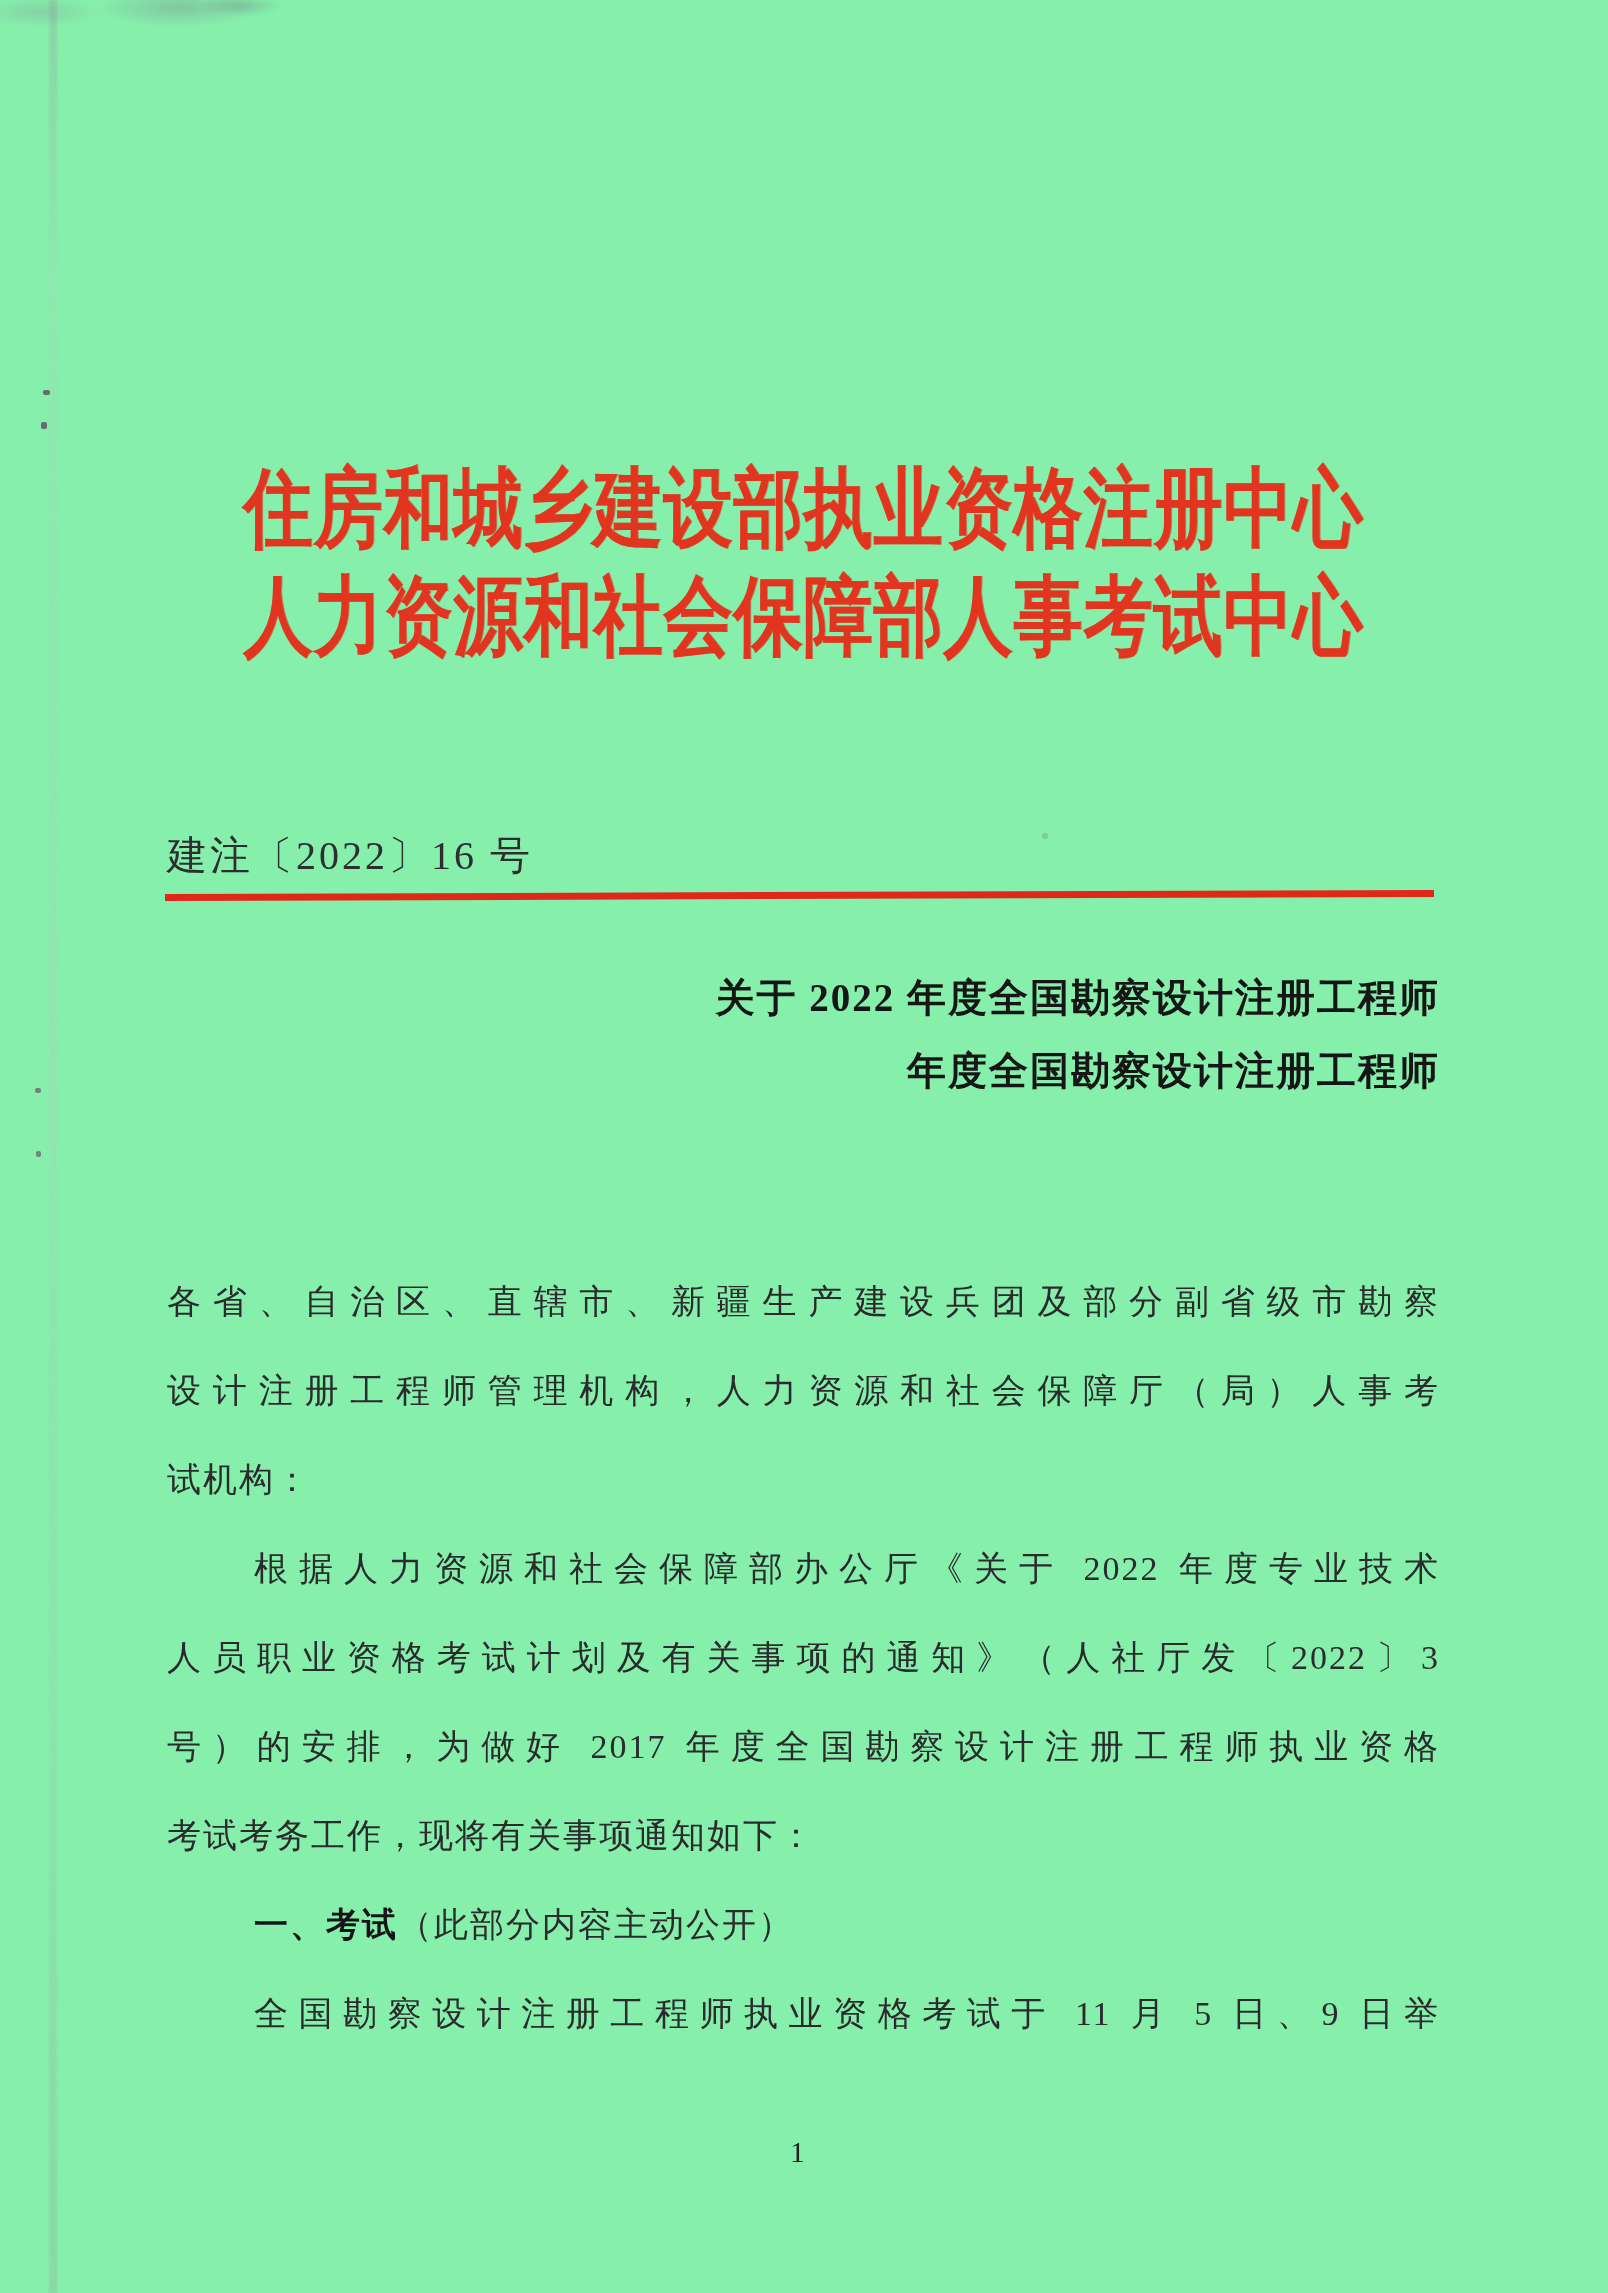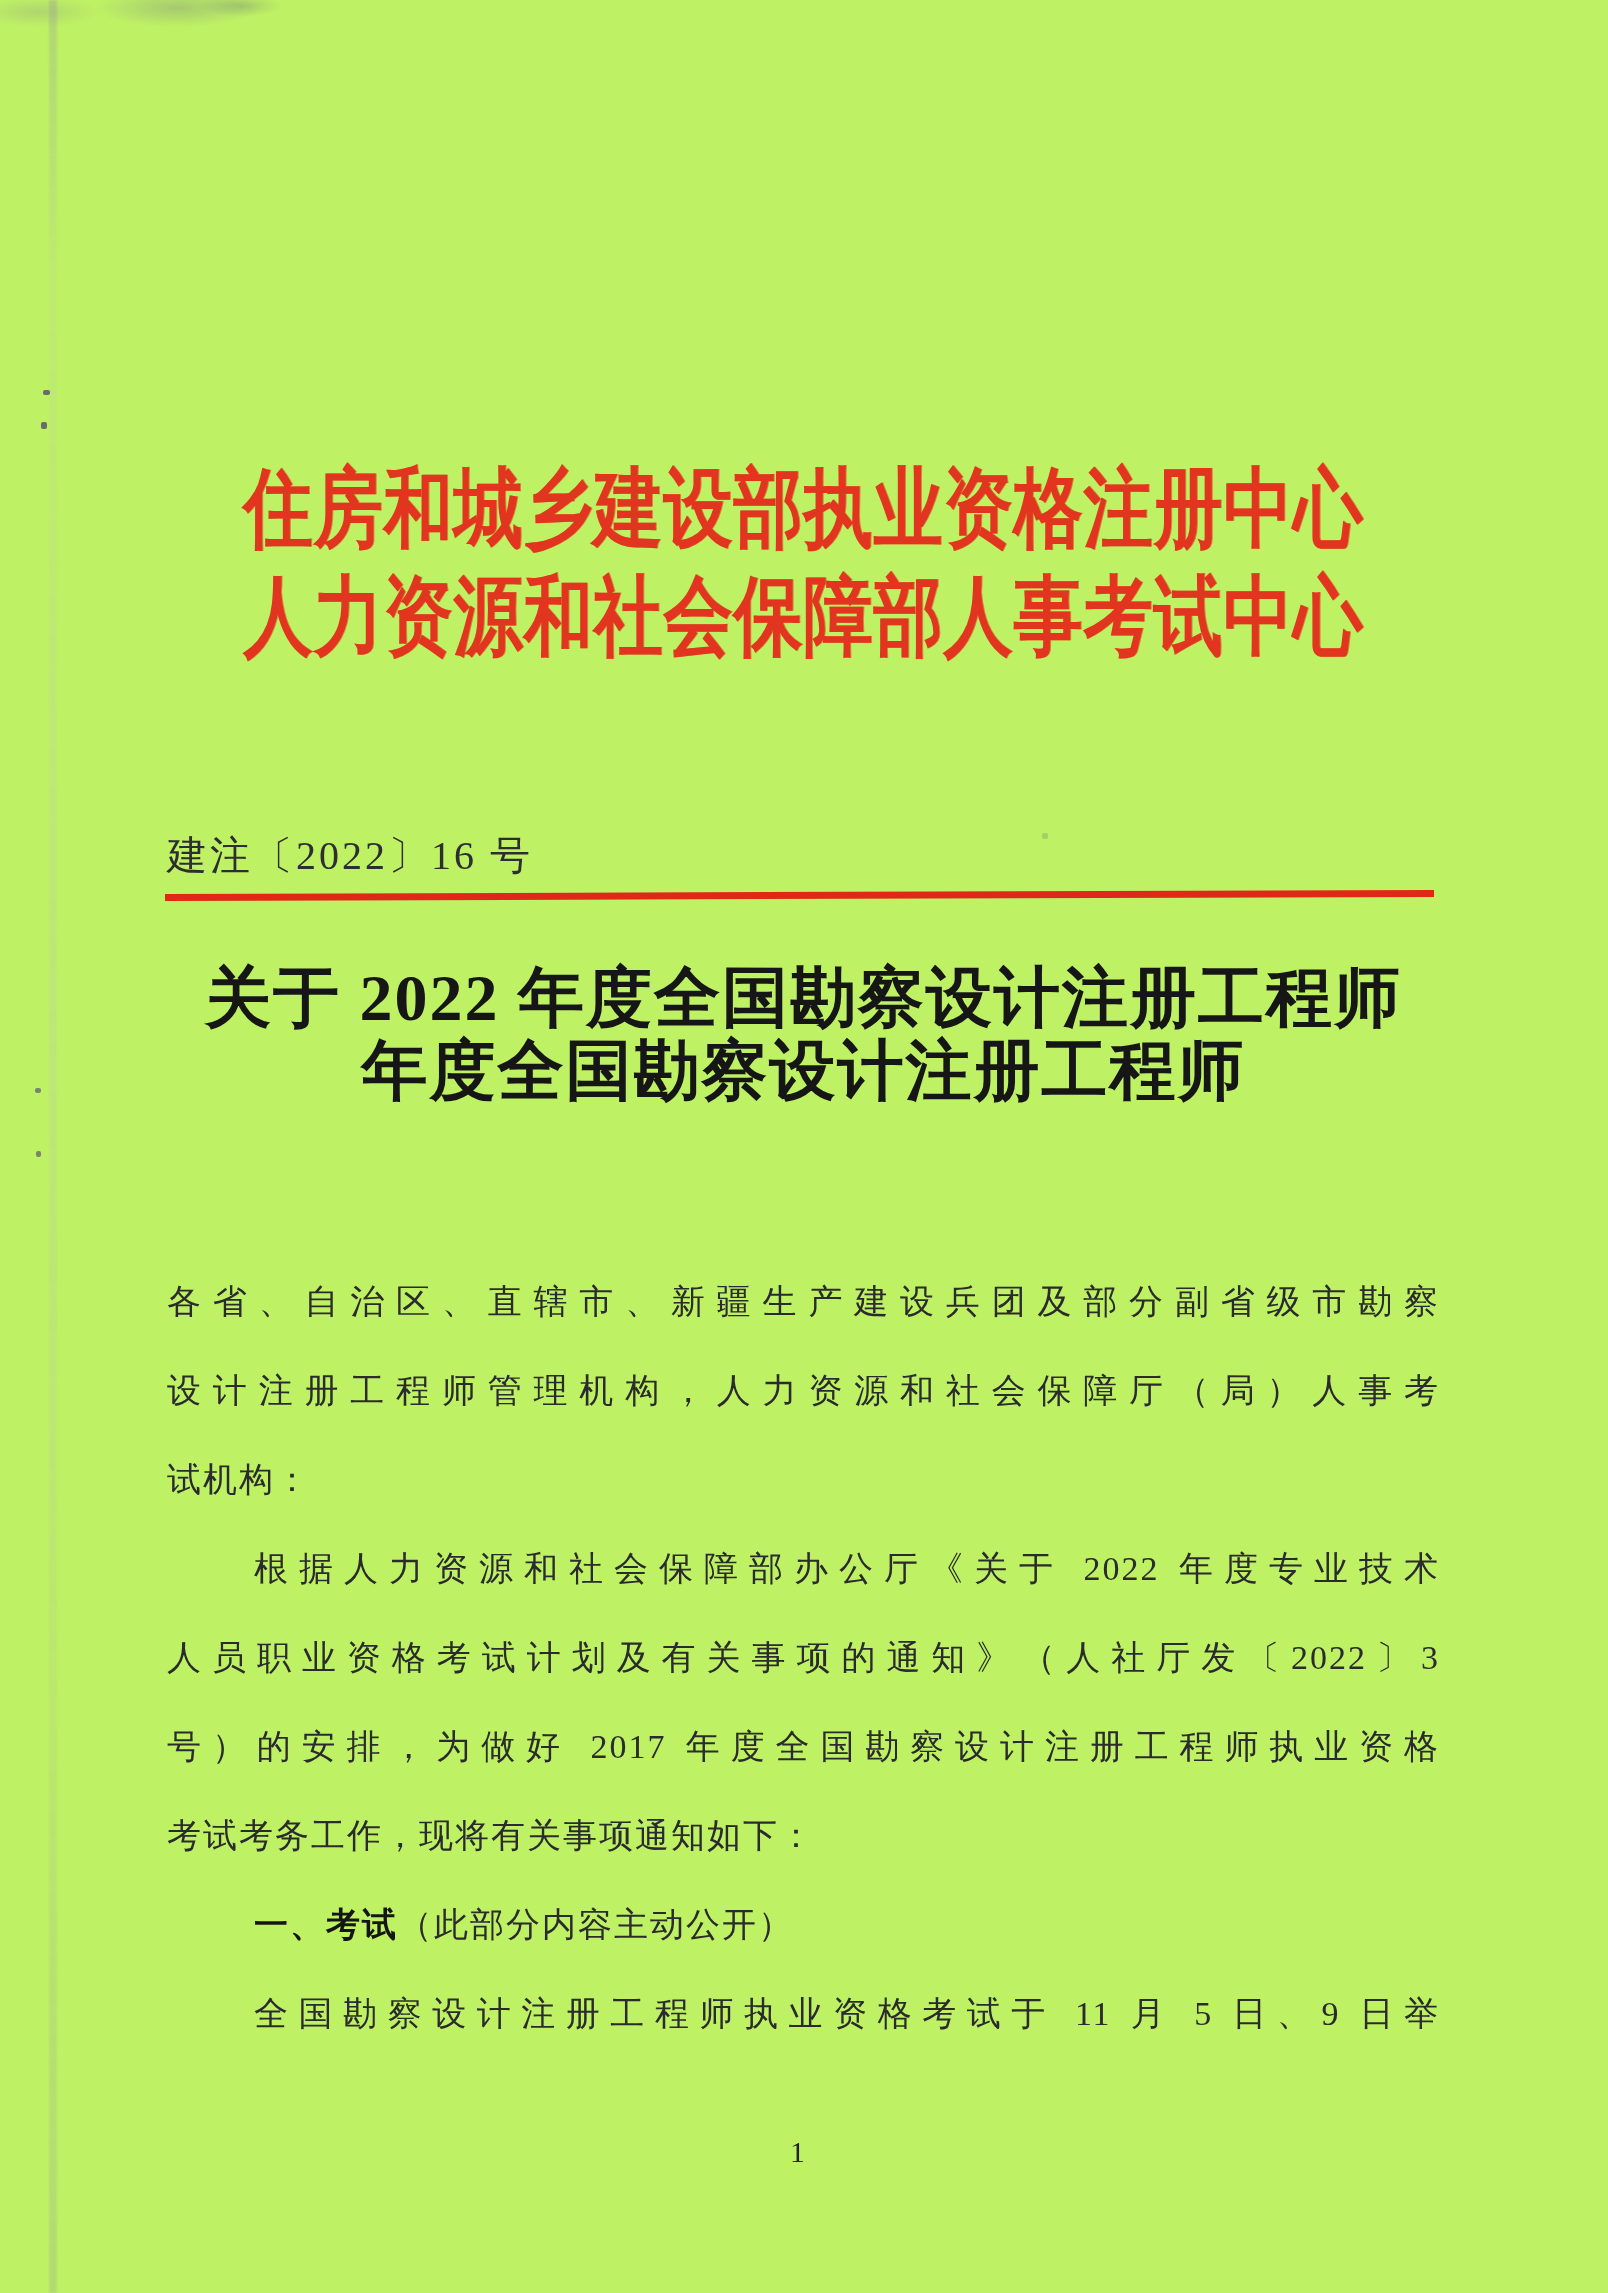--- a/index.html
+++ b/index.html
@@ -5,21 +5,21 @@
   * { margin: 0; padding: 0; box-sizing: border-box; }
   html, body { background: #ffffff; }
   body {
     width: 1609px; height: 2293px;
     position: relative;
     font-family: "Liberation Serif", "DejaVu Serif", serif;
     overflow: hidden;
   }
   .page {
     position: absolute; inset: 0;
-    background: #bef264;
+    background: #86efac;
   }
   
   .scan-streak {
     position: absolute; left: 49px; top: 0; width: 7.9px; height: 2293px;
     background: linear-gradient(to bottom,
       rgba(150,150,155,0.30) 0%,
       rgba(190,190,195,0.12) 12%,
       rgba(190,190,195,0.20) 45%,
       rgba(170,170,175,0.14) 75%,
       rgba(150,150,155,0.25) 100%);
@@ -73,22 +73,22 @@
     background: #e02818;
     transform: rotate(-0.18deg);
   }
 
   
   .title-block {
     position: absolute; left: 167px; top: 961px; width: 1273px;
     text-align: center;
   }
   .title-block .tline {
-    font-size: 66px; font-weight: bold; color: #161616;
-    line-height: 73px; letter-spacing: 2px; white-space: nowrap;
+    font-size: 39px; font-weight: bold; color: #161616;
+    line-height: 73px; letter-spacing: 2px; white-space: nowrap; text-align: right;
   }
 
   
   .body-block {
     position: absolute; left: 167px; top: 1257px; width: 1273px;
     font-size: 34px; color: #2b2b2d;
   }
   .bline {
     height: 89px; line-height: 89px;
     letter-spacing: 2px; white-space: nowrap;

